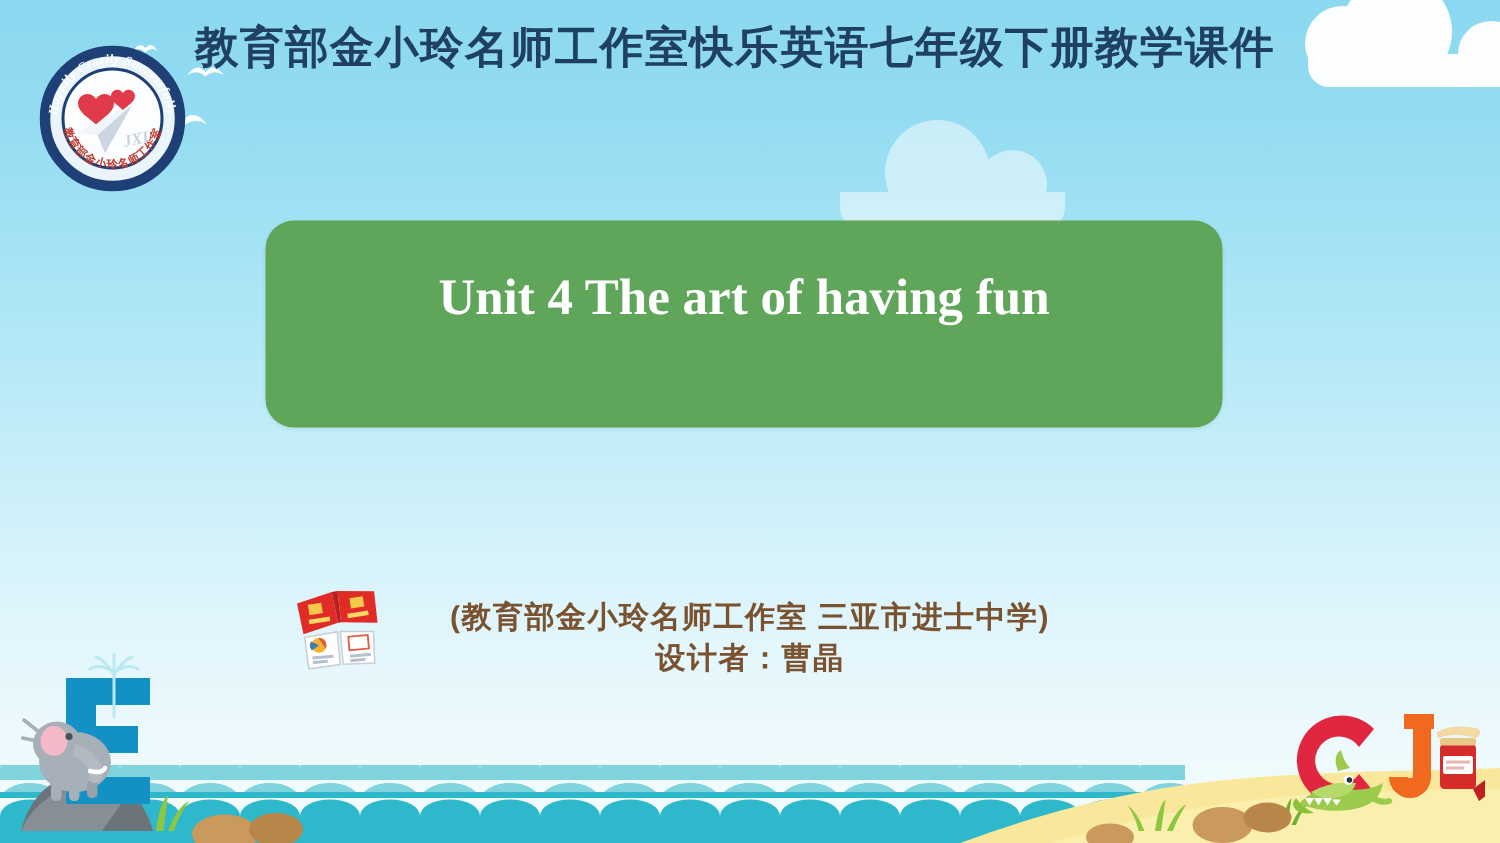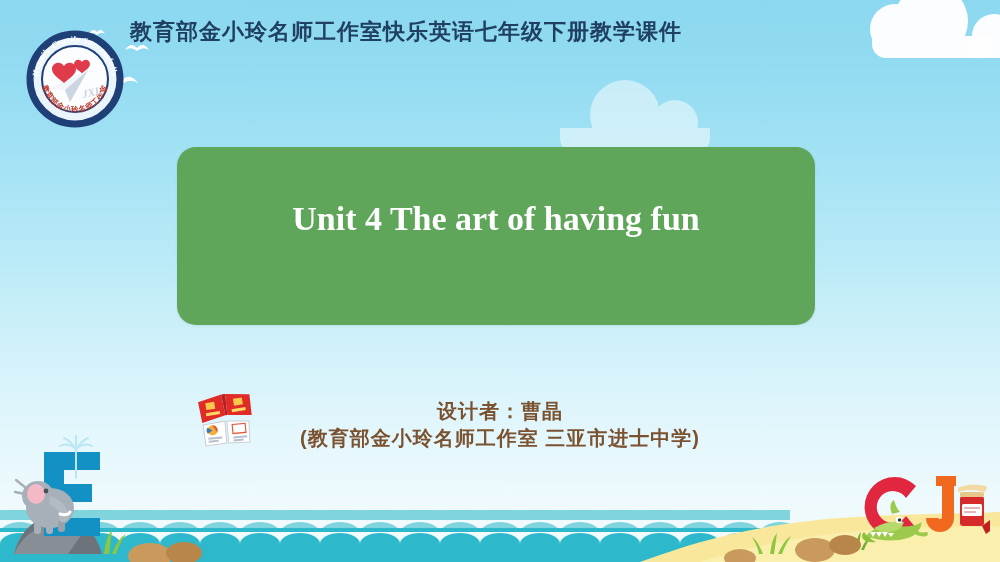--- a/index.html
+++ b/index.html
@@ -94,36 +94,36 @@
     height: 98px;
   }
   #logo svg { display: block; }
 
   
   #header-title {
     position: absolute;
     left: 130px;
     top: 11px;
     width: 760px;
-    font-size: 22px;
+    font-size: 29px;
     font-weight: bold;
     color: #1F3F63;
     letter-spacing: 1px;
     white-space: nowrap;
     line-height: 42px;
     font-family: "Liberation Sans", "DejaVu Sans", sans-serif;
   }
 
   
   #unit-panel {
     position: absolute;
     left: 177px;
     top: 147px;
     width: 638px;
-    height: 178px;
+    height: 138px;
     background: #5FA55A;
     border-radius: 19px;
     box-shadow: 0 1px 3px rgba(0,0,0,.07);
     display: flex;
     flex-direction: column;
     align-items: center;
     justify-content: center;
     gap: 20px;
   }
   .unit-line {
@@ -267,22 +267,22 @@
         <rect x="12" y="48" width="14" height="2" fill="#B7C0CC"></rect>
         <rect x="12" y="51" width="10" height="2" fill="#B7C0CC"></rect>
         <rect x="37" y="37" width="13" height="9" fill="#FFFFFF" stroke="#E05A3C" stroke-width="1.2"></rect>
         <rect x="37" y="49" width="14" height="2" fill="#B7C0CC"></rect>
         <rect x="37" y="52" width="10" height="2" fill="#B7C0CC"></rect>
       </g>
     </svg>
   </div>
 
   <div id="credits">
+    <div id="credit-line-2">(教育部金小玲名师工作室  三亚市进士中学)</div>
     <div id="credit-line-1">设计者：曹晶</div>
-    <div id="credit-line-2">(教育部金小玲名师工作室  三亚市进士中学)</div>
   </div>
 
   <div id="scene">
     <svg viewBox="0 0 1000 130" width="1000" height="130">
       <defs>
         <pattern id="waveTop" x="0" y="0" width="40" height="22" patternUnits="userSpaceOnUse">
           <path d="M0 22 L0 14 A20 12 0 0 1 40 14 L40 22 Z" fill="#7FD4DE"></path>
         </pattern>
         <pattern id="waveBot" x="0" y="0" width="40" height="20" patternUnits="userSpaceOnUse">
           <path d="M0 20 L0 12 A20 11 0 0 1 40 12 L40 20 Z" fill="#2DB8CC"></path>

